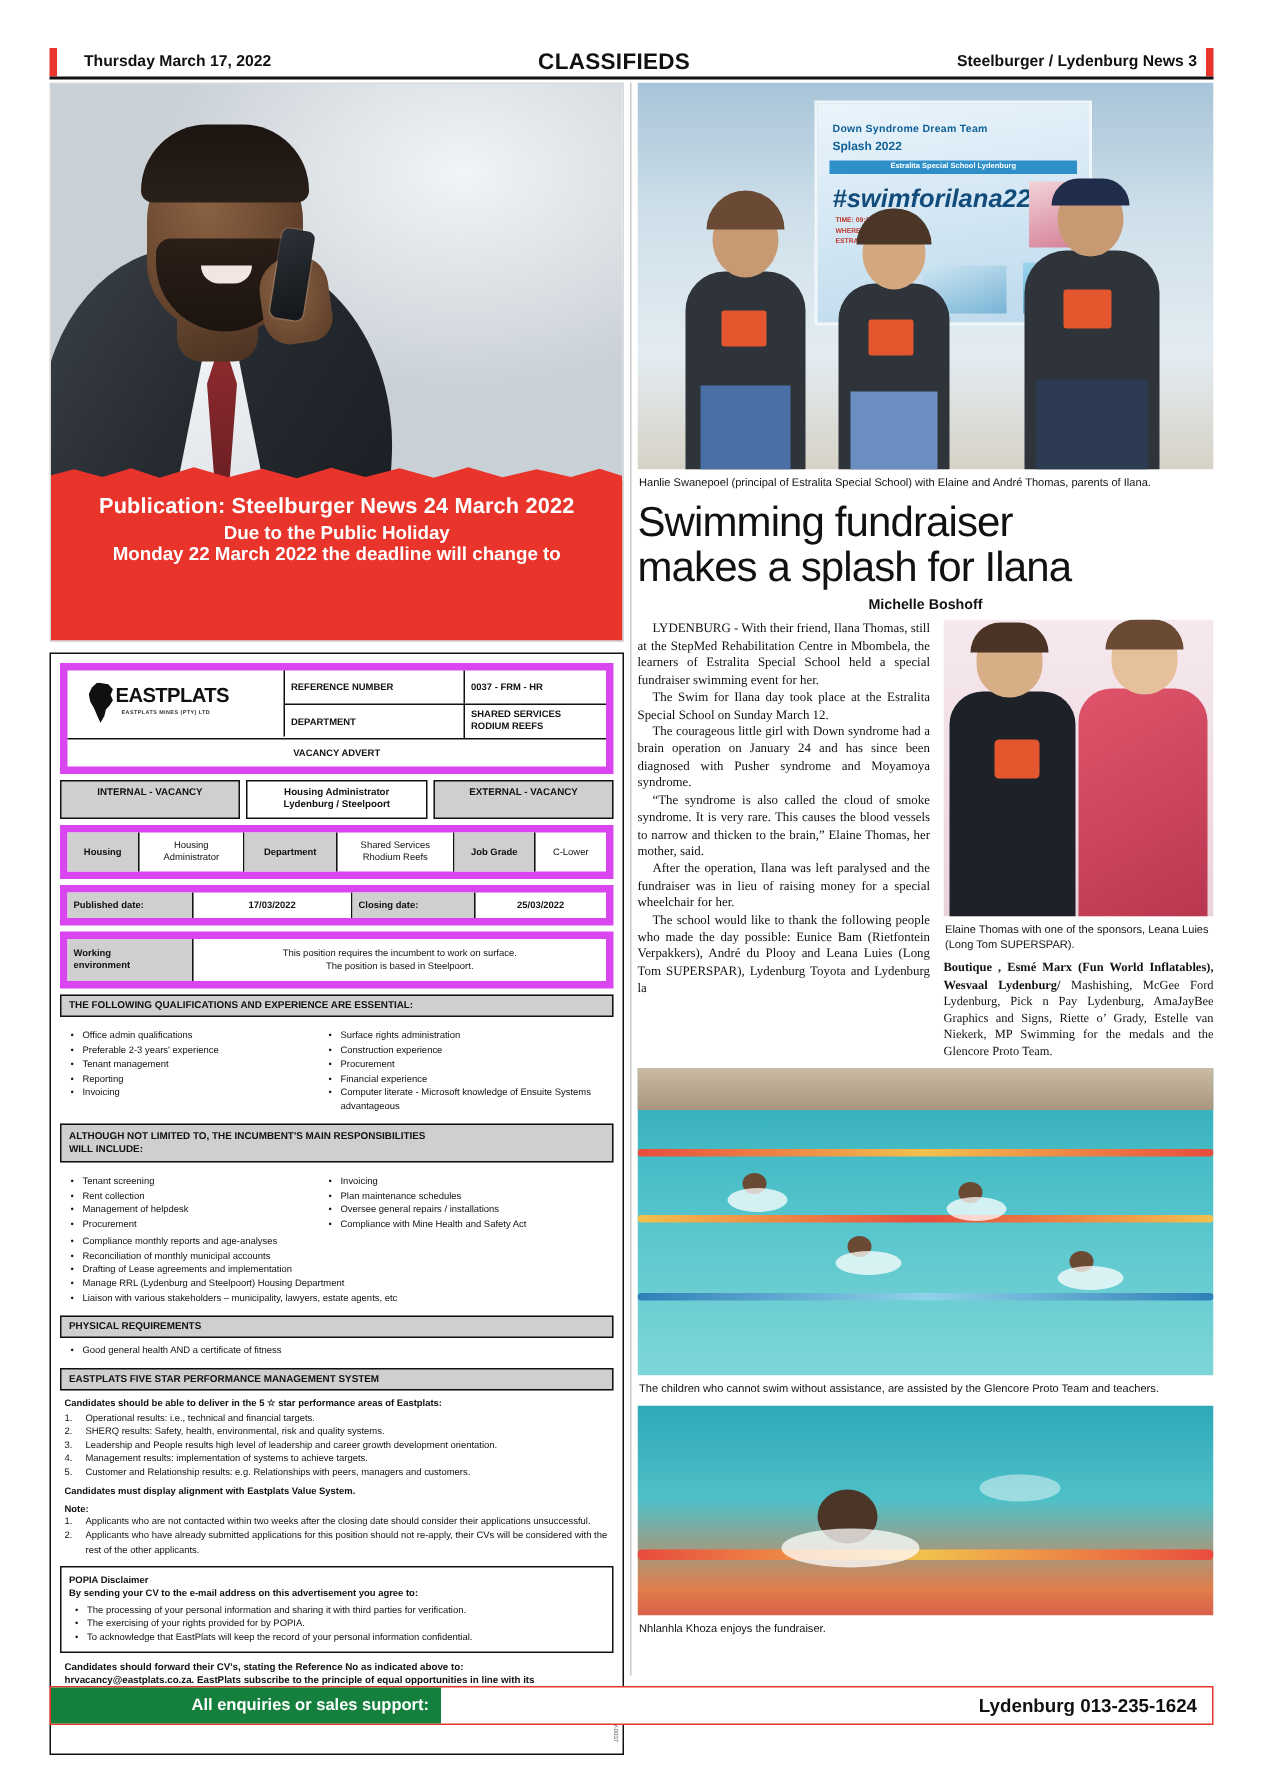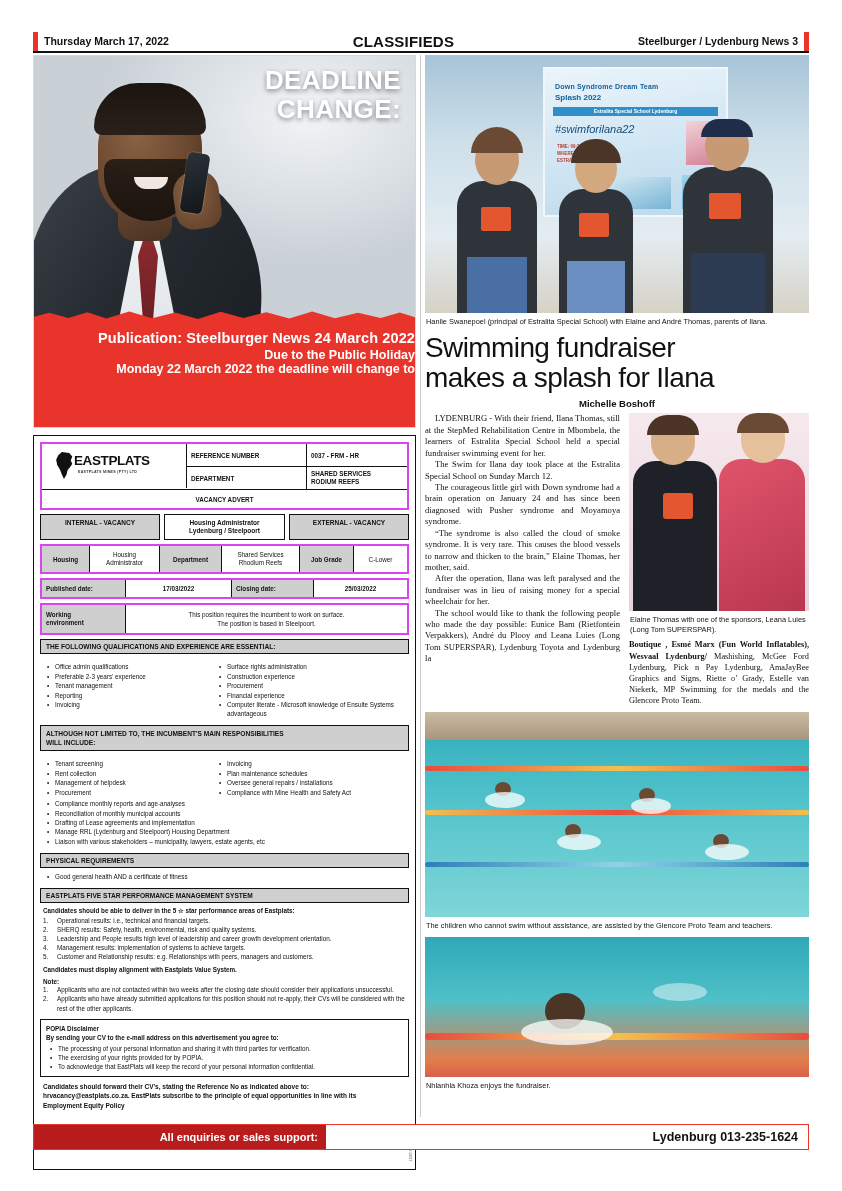--- a/index.html
+++ b/index.html
@@ -12,21 +12,21 @@
     overflow:hidden;
   }
   .page { position:relative; width:842px; height:1191px; padding:0; }
 
   
   .masthead {
     position:absolute; left:33px; top:30px; width:776px; height:22px;
     display:flex; align-items:center;
   }
   .mh-tick { width:5px; height:19px; background:#e8342a; flex:0 0 auto; }
-  .mh-date { font-size:10.5px; font-weight:bold; padding-left:6px; white-space:nowrap; }
+  .mh-date { font-size:10.5px; font-weight:bold; padding-left:18px; white-space:nowrap; }
   .mh-title { flex:1; text-align:center; font-size:15px; font-weight:bold; letter-spacing:0.2px; }
   .mh-right { font-size:10.5px; font-weight:bold; padding-right:6px; white-space:nowrap; }
   .mh-rule { position:absolute; left:33px; top:51px; width:776px; height:1.5px; background:#111; }
 
   
   .col-left  { position:absolute; left:33px;  top:55px; width:383px; height:1060px; }
   .col-right { position:absolute; left:425px; top:55px; width:384px; height:1060px; }
   .v-divider { position:absolute; left:420px; top:55px; width:1px; height:1062px; background:#c9c9c9; }
 
   
@@ -84,36 +84,36 @@
     background:radial-gradient(ellipse at 40% 35%, #8a6243, #5b3c28);
     border-radius:22px 20px 16px 18px; transform:rotate(-8deg);
   }
   .dl-head {
     position:absolute; right:14px; top:10px; width:210px; text-align:right;
     font-size:26px; font-weight:900; letter-spacing:.4px; color:#ffffff; line-height:1.12;
     text-shadow:0 2px 5px rgba(0,0,0,.45);
   }
   .dl-red {
     position:absolute; left:0; right:0; bottom:0; height:106px;
-    background:#e8342a; color:#fff; text-align:right;
+    background:#e8342a; color:#fff; text-align:center;
   }
   .dl-red::before {
     content:""; position:absolute; left:0; right:0; top:-13px; height:16px; background:#e8342a;
     clip-path:polygon(0 55%,4% 30%,9% 62%,14% 26%,19% 66%,25% 22%,31% 64%,37% 28%,43% 68%,49% 24%,
       55% 62%,61% 26%,67% 66%,73% 22%,79% 64%,85% 30%,91% 62%,96% 28%,100% 58%,100% 100%,0 100%);
   }
   .dl-l1 { font-size:14.5px; font-weight:900; padding-top:9px; letter-spacing:.1px; }
   .dl-l2 { font-size:12.5px; font-weight:bold; padding-top:2px; }
   .dl-l3 { font-size:12.5px; font-weight:bold; }
   .dl-l4 { font-size:16.5px; font-weight:900; padding-top:7px; letter-spacing:.2px; }
 
   
   .vac { position:absolute; left:0; top:380px; width:383px; height:735px;
     border:1.2px solid #111; background:#fff; padding:6px; font-size:6.3px; }
-  .vbox { border:2px solid #d946ef; }
+  .vbox { border:5px solid #d946ef; }
   .trow { display:flex; }
   .tcell { border-right:1px solid #111; padding:3px 4px; display:flex; align-items:center; }
   .tcell:last-child { border-right:none; }
   .brow { border-bottom:1px solid #111; }
   .grey { background:#cfcfcf; }
   .b { font-weight:bold; }
   .ctr { justify-content:center; text-align:center; }
 
   
   .logo-cell { width:145px; justify-content:center; }
@@ -160,21 +160,21 @@
     background:linear-gradient(180deg,#a8c4d8 0%, #cfe0ea 35%, #e3ecf2 70%, #d6d2c6 100%); }
   .banner-board { position:absolute; left:118px; top:12px; width:185px; height:150px;
     background:linear-gradient(170deg,#eaf4fb,#bcd9ec);
     border:2px solid #f0f6fa; }
   .bb-t1 { position:absolute; left:10px; top:14px; right:10px; font-size:7px; font-weight:900;
     color:#0d5f96; letter-spacing:.2px; }
   .bb-t2 { position:absolute; left:10px; top:24px; right:10px; font-size:8px; font-weight:900;
     color:#0d5f96; }
   .bb-t3 { position:absolute; left:8px; top:38px; right:8px; height:9px; background:#2e8fc9;
     color:#fff; font-size:5px; font-weight:bold; text-align:center; line-height:9px; }
-  .bb-t4 { position:absolute; left:10px; top:54px; font-size:11px; font-weight:400; color:#114c7a;
+  .bb-t4 { position:absolute; left:10px; top:54px; font-size:17px; font-weight:700; color:#114c7a;
     font-style:italic; }
   .bb-t5 { position:absolute; left:12px; top:74px; font-size:4.5px; color:#c0392b; font-weight:bold;
     line-height:1.6; }
   .bb-ph { position:absolute; right:6px; top:52px; width:34px; height:44px;
     background:linear-gradient(160deg,#f2d3d8,#d47f96); }
   .bb-ph2 { position:absolute; right:6px; bottom:6px; width:38px; height:34px;
     background:linear-gradient(160deg,#9fd6ef,#4e9fc9); }
   .bb-ph3 { position:absolute; left:70px; bottom:6px; width:56px; height:32px;
     background:linear-gradient(160deg,#cfe6f2,#78b4d6); }
   .balloon { position:absolute; border-radius:50%; background:#f4d03f; }
@@ -210,22 +210,22 @@
     background:linear-gradient(180deg,#2fa9b8 0%, #46bcc6 30%, #5fc9cf 60%, #7fd6d8 100%); }
   .lane { position:absolute; height:5px; border-radius:3px; }
   .swimmer { position:absolute; border-radius:50%; background:#6b4a33; }
   .splash { position:absolute; background:rgba(255,255,255,.75); border-radius:50%; }
   .deck { position:absolute; left:0; right:0; top:0; height:28px;
     background:linear-gradient(180deg,#cbbba4,#a8957e); }
 
   
   .footer { position:absolute; left:33px; top:1124px; width:776px; height:26px;
     border:1.6px solid #e8342a; display:flex; align-items:stretch; background:#fff; }
-  .ft-left { background:#b91c1c; color:#fff; font-size:11px; font-weight:bold;
-    display:flex; align-items:center; justify-content:flex-end; width:292px; padding-right:8px; }
+  .ft-left { background:#15803d; color:#fff; font-size:11px; font-weight:bold;
+    display:flex; align-items:center; justify-content:flex-end; width:260px; padding-right:8px; }
   .ft-right { flex:1; display:flex; align-items:center; justify-content:flex-end;
     font-size:12.5px; font-weight:bold; padding-right:10px; }
 </style>
 </head>
 <body>
 
 <div class="page">
 
   <div class="masthead">
     <div class="mh-tick"></div>
@@ -245,24 +245,20 @@
         <div class="p-suit"></div>
         <div class="p-shirt"></div>
         <div class="p-tie"></div>
         <div class="p-neck"></div>
         <div class="p-head"></div>
         <div class="p-hair"></div>
         <div class="p-beard"></div>
         <div class="p-smile"></div>
         <div class="p-hand"></div>
         <div class="p-phone"></div>
-      </div>
-      <div class="dl-head">
-        <div>DEADLINE</div>
-        <div>CHANGE:</div>
       </div>
       <div class="dl-red">
         <div class="dl-l1">Publication: Steelburger News 24 March 2022</div>
         <div class="dl-l2">Due to the Public Holiday</div>
         <div class="dl-l3">Monday 22 March 2022 the deadline will change to</div>
       </div>
     </div>
 
     <div class="vac">
 

